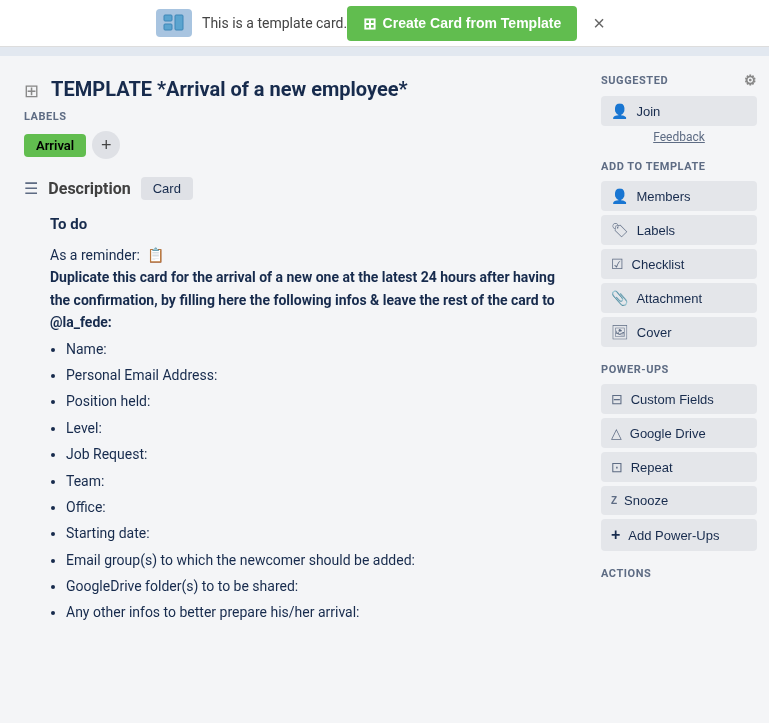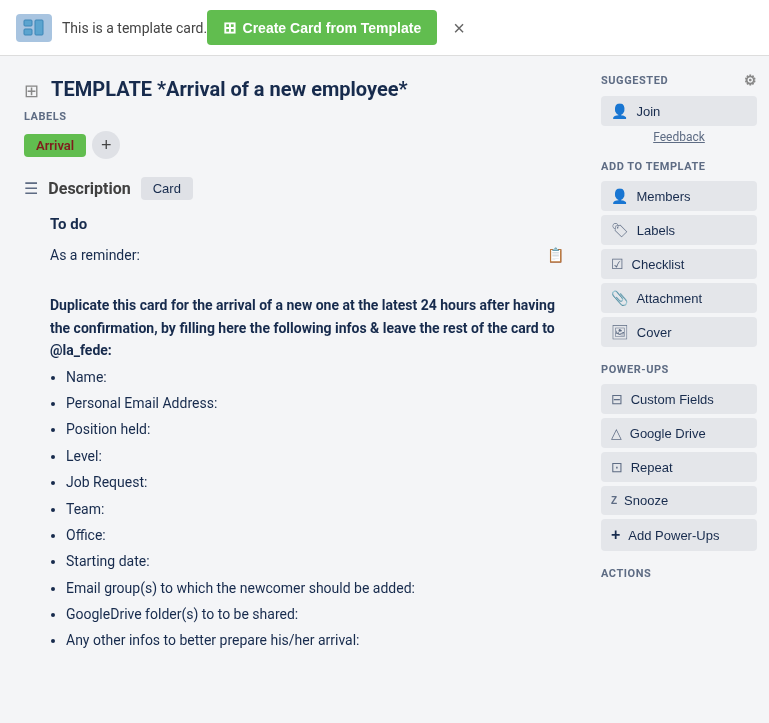--- a/index.html
+++ b/index.html
@@ -9,26 +9,26 @@
       width: 769px;
       height: 723px;
       overflow: hidden;
       position: relative;
     }
 
     
     .top-banner {
       position: absolute;
       top: 0; left: 0; right: 0;
-      height: 56px;
+      height: 47px;
       background: #fff;
       border-bottom: 1px solid #ddd;
       display: flex;
       align-items: center;
-      justify-content: flex-start;
+      justify-content: center;
       padding: 4px 16px;
       z-index: 10;
     }
     .banner-left {
       display: flex;
       align-items: center;
       gap: 10px;
     }
     .banner-icon {
       width: 36px;
@@ -130,21 +130,21 @@
       letter-spacing: 0.05em;
       margin-bottom: 8px;
     }
     .labels-row {
       display: flex;
       align-items: center;
       gap: 6px;
     }
     .label-chip {
       background: #61bd4f;
-      color: #7f1d1d;
+      color: #000000;
       border-radius: 4px;
       padding: 4px 12px;
       font-size: 13px;
       font-weight: 600;
       cursor: pointer;
     }
     .label-add {
       width: 28px;
       height: 28px;
       border-radius: 50%;
@@ -190,26 +190,25 @@
       font-size: 14px;
       color: #172b4d;
       line-height: 1.6;
     }
     .desc-content h3 {
       font-size: 15px;
       font-weight: 700;
       margin-bottom: 8px;
     }
     .reminder-line {
-      margin-bottom: 28px;
+      margin-bottom: 0;
       display: flex;
       align-items: flex-start;
       gap: 6px;
       flex-wrap: wrap;
-      justify-content: space-between;
     }
     .reminder-link {
       color: #0052cc;
       font-weight: 700;
       text-decoration: underline;
     }
     .desc-bold {
       font-weight: 700;
     }
     .desc-list {

